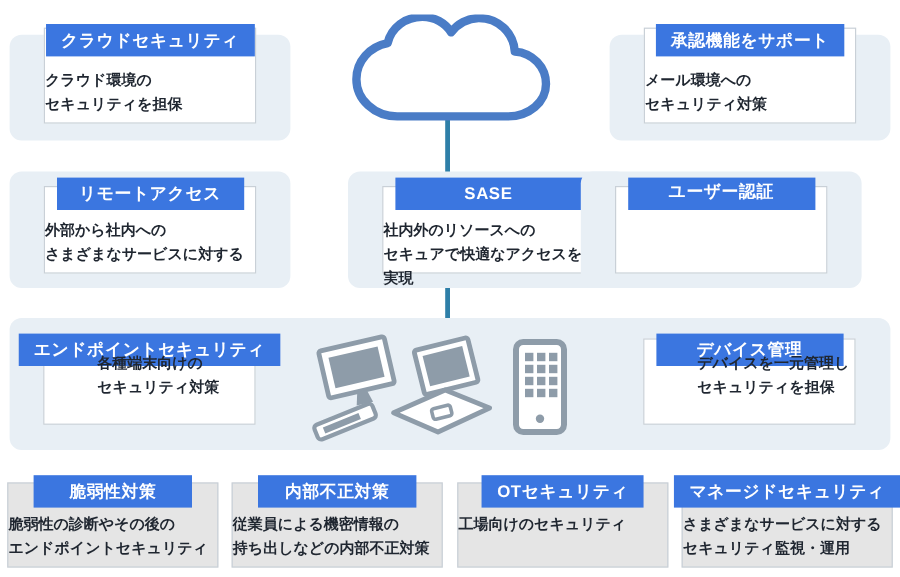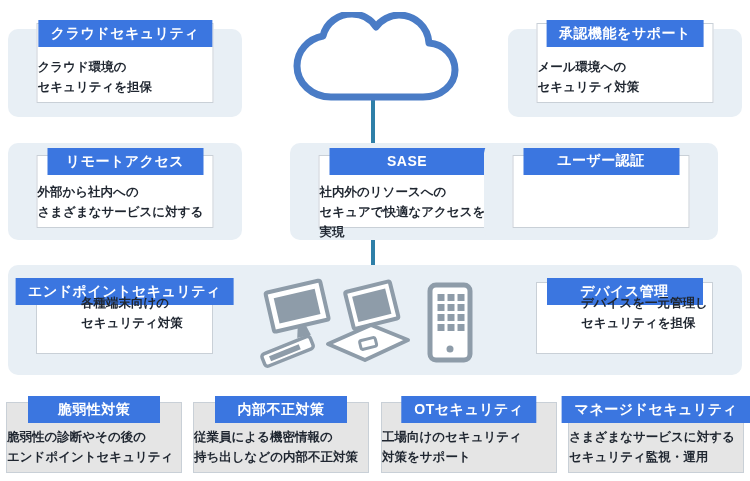--- a/index.html
+++ b/index.html
@@ -189,21 +189,20 @@
     <div class="desc">
       <div>従業員による機密情報の</div>
       <div>持ち出しなどの内部不正対策</div>
     </div>
   </div>
 
   <div class="bcard b3">
     <div class="tab">OTセキュリティ</div>
     <div class="desc">
       <div>工場向けのセキュリティ</div>
-      <div>対策をサポート</div>
     </div>
   </div>
 
   <div class="bcard b4">
     <div class="tab">マネージドセキュリティ</div>
     <div class="desc">
       <div>さまざまなサービスに対する</div>
       <div>セキュリティ監視・運用</div>
     </div>
   </div>

